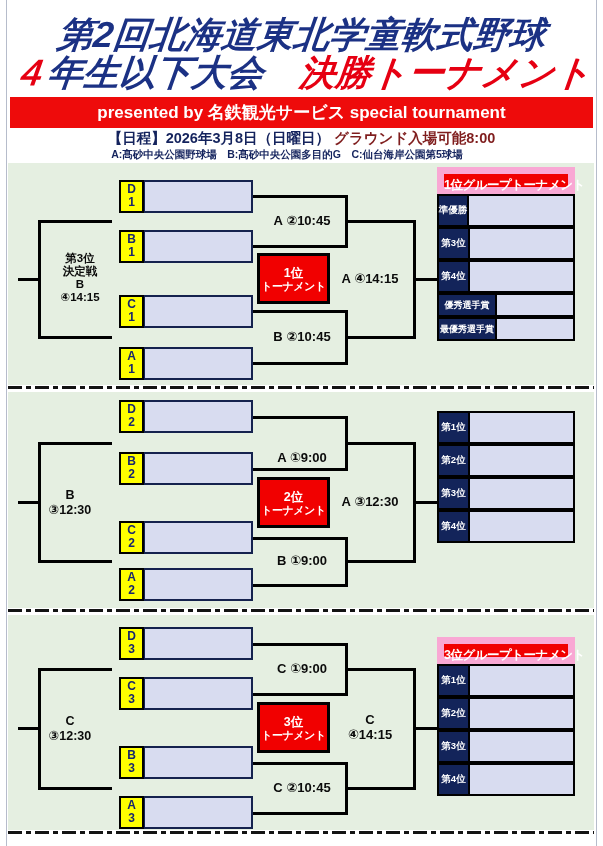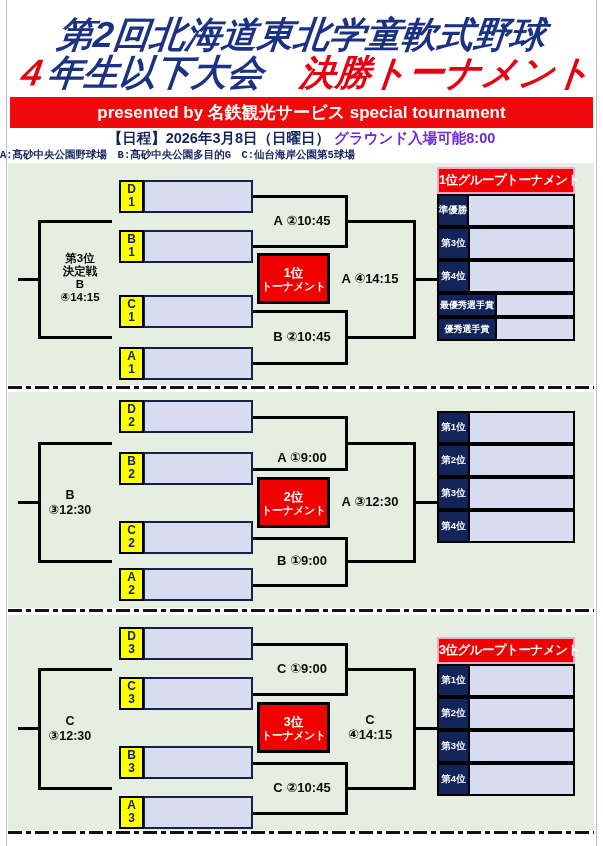--- a/index.html
+++ b/index.html
@@ -13,23 +13,23 @@
   
   .title { position:absolute; left:0; width:603px; text-align:center;
     font-weight:bold; font-style:italic; font-size:36px; line-height:38px;
     color:#1b3184; letter-spacing:0px; transform:skewX(-6deg); white-space:nowrap; }
   .title .red { color:#e60012; }
   .banner { position:absolute; left:10px; top:97px; width:583px; height:31px;
     background:#ee0b0b; color:#fff; font-weight:bold; font-size:17px;
     line-height:31px; text-align:center; }
   .dateline { position:absolute; left:0; top:129px; width:603px; text-align:center;
     font-weight:bold; font-size:14.5px; color:#14235d; white-space:nowrap; }
-  .dateline .red { color:#6d28d9; }
-  .venueline { position:absolute; left:0; top:148px; width:574px; text-align:left;
-    font-weight:bold; font-size:10.5px; color:#14235d; white-space:nowrap;font-family:Liberation Mono, monospace; }
+  .dateline .red { color:#7f1d1d; }
+  .venueline { position:absolute; left:0; top:148px; width:574px; text-align:center;
+    font-weight:bold; font-size:10.5px; color:#14235d; white-space:nowrap; }
 
   
   .greensec { position:absolute; left:8px; width:586px; background:#e5efe1; }
   .dashline { position:absolute; left:8px; width:586px; height:3px;
     background:repeating-linear-gradient(90deg,#131313 0 14px,transparent 14px 18px,#131313 18px 23px,transparent 23px 27px); }
 
   
   .hl { position:absolute; height:3px; background:#000; }
   .vl { position:absolute; width:3px; background:#000; }
 
@@ -53,21 +53,21 @@
 
   
   .redbox { position:absolute; left:257px; width:73px; height:51px;
     background:#f10000; border:3px solid #000; color:#fff; text-align:center;
     font-weight:bold; padding-top:10px; }
   .redbox .l1 { font-size:12.5px; line-height:14px; display:block; }
   .redbox .l2 { font-size:11px; line-height:13px; letter-spacing:-0.5px; display:block; }
 
   
   .panel { position:absolute; left:437px; width:138px; }
-  .ph { height:27px; background:#f10000; border:2px solid #f9a8d4; color:#fff;
+  .ph { height:27px; background:#f10000; border:7px solid #f9a8d4; color:#fff;
     font-weight:bold; font-size:12.5px; line-height:23px; letter-spacing:-0.5px; text-align:center; white-space:nowrap; }
   .prow { display:flex; }
   .pl { background:#13245a; border:2px solid #000; color:#fff; font-weight:bold;
     font-size:9.5px; display:flex; align-items:center; justify-content:center; white-space:nowrap; }
   .pl.wide { font-size:9px; }
   .pv { flex:1; background:#d8dcf0; border:2px solid #000; border-left:none; }
 </style>
 </head>
 <body>
 
@@ -154,25 +154,25 @@
     </div>
     <div class="prow" style="height:33px">
       <div class="pl" style="width:33px">第3位</div>
       <div class="pv"></div>
     </div>
     <div class="prow" style="height:33px">
       <div class="pl" style="width:33px">第4位</div>
       <div class="pv"></div>
     </div>
     <div class="prow" style="height:24px">
+      <div class="pl wide" style="width:60px">優秀選手賞</div>
+      <div class="pv"></div>
+    </div>
+    <div class="prow" style="height:24px">
       <div class="pl wide" style="width:60px">最優秀選手賞</div>
-      <div class="pv"></div>
-    </div>
-    <div class="prow" style="height:24px">
-      <div class="pl wide" style="width:60px">優秀選手賞</div>
       <div class="pv"></div>
     </div>
   </div>
 
   <div class="hl" style="left:250px;top:416px;width:97px"></div>
   <div class="hl" style="left:250px;top:468px;width:97px"></div>
   <div class="vl" style="left:345px;top:416px;height:55px"></div>
   <div class="hl" style="left:345px;top:442px;width:70px"></div>
   <div class="hl" style="left:250px;top:537px;width:97px"></div>
   <div class="hl" style="left:250px;top:584px;width:97px"></div>

